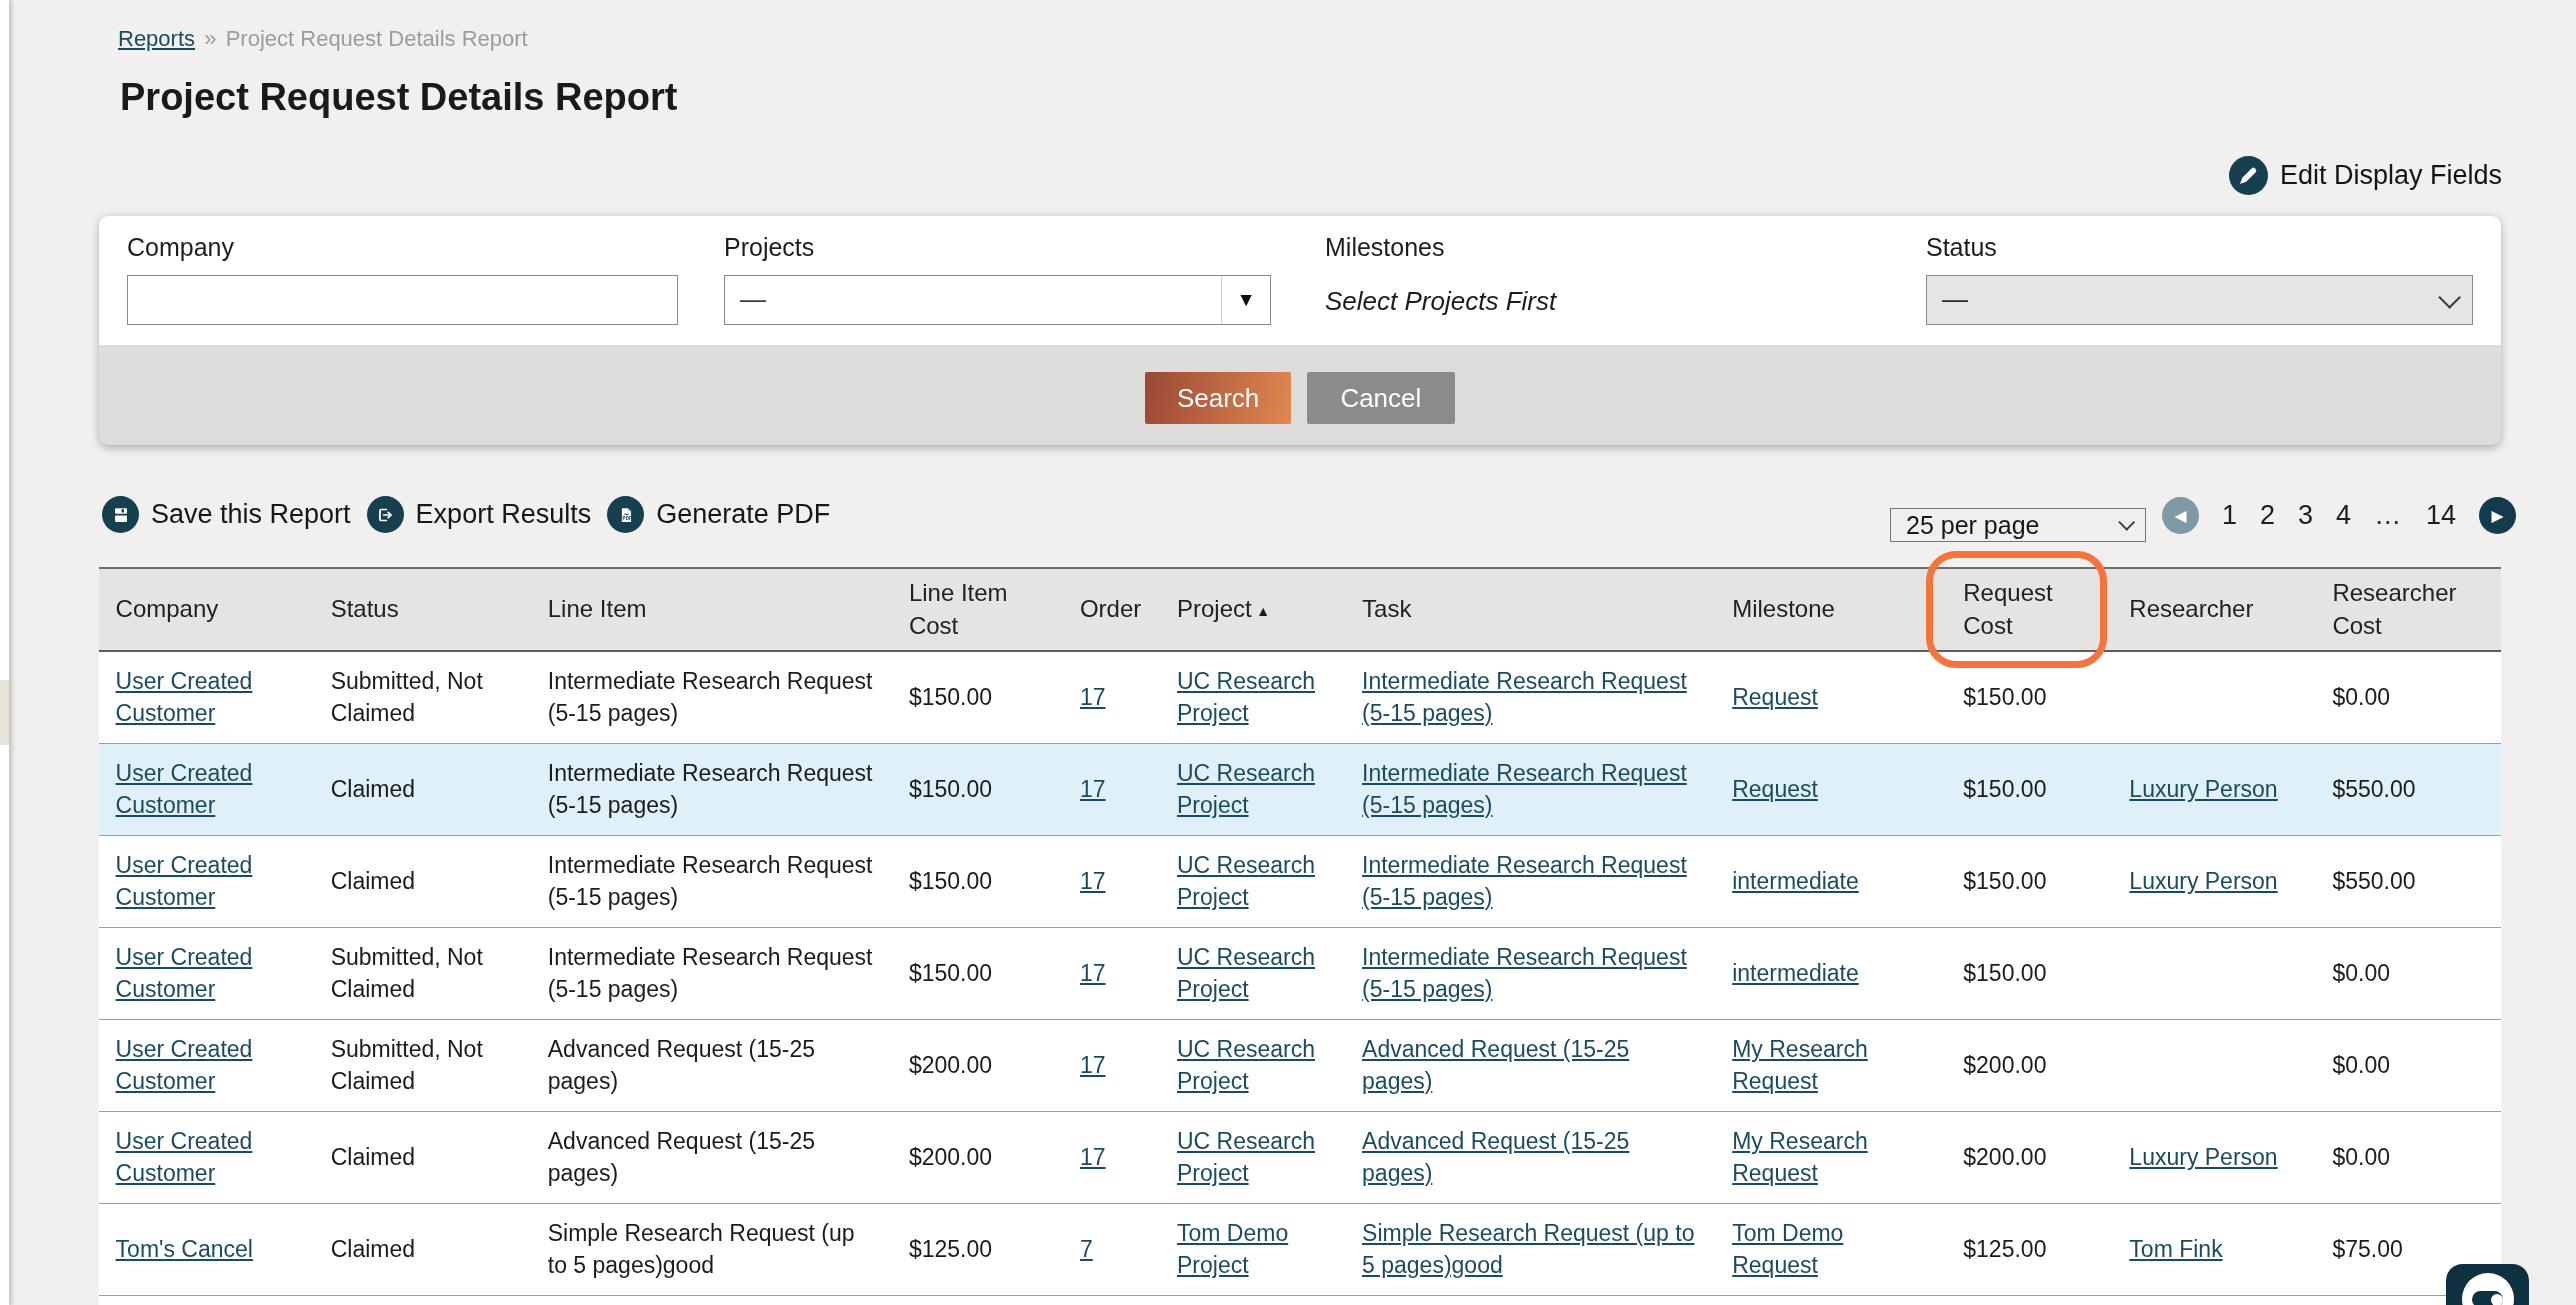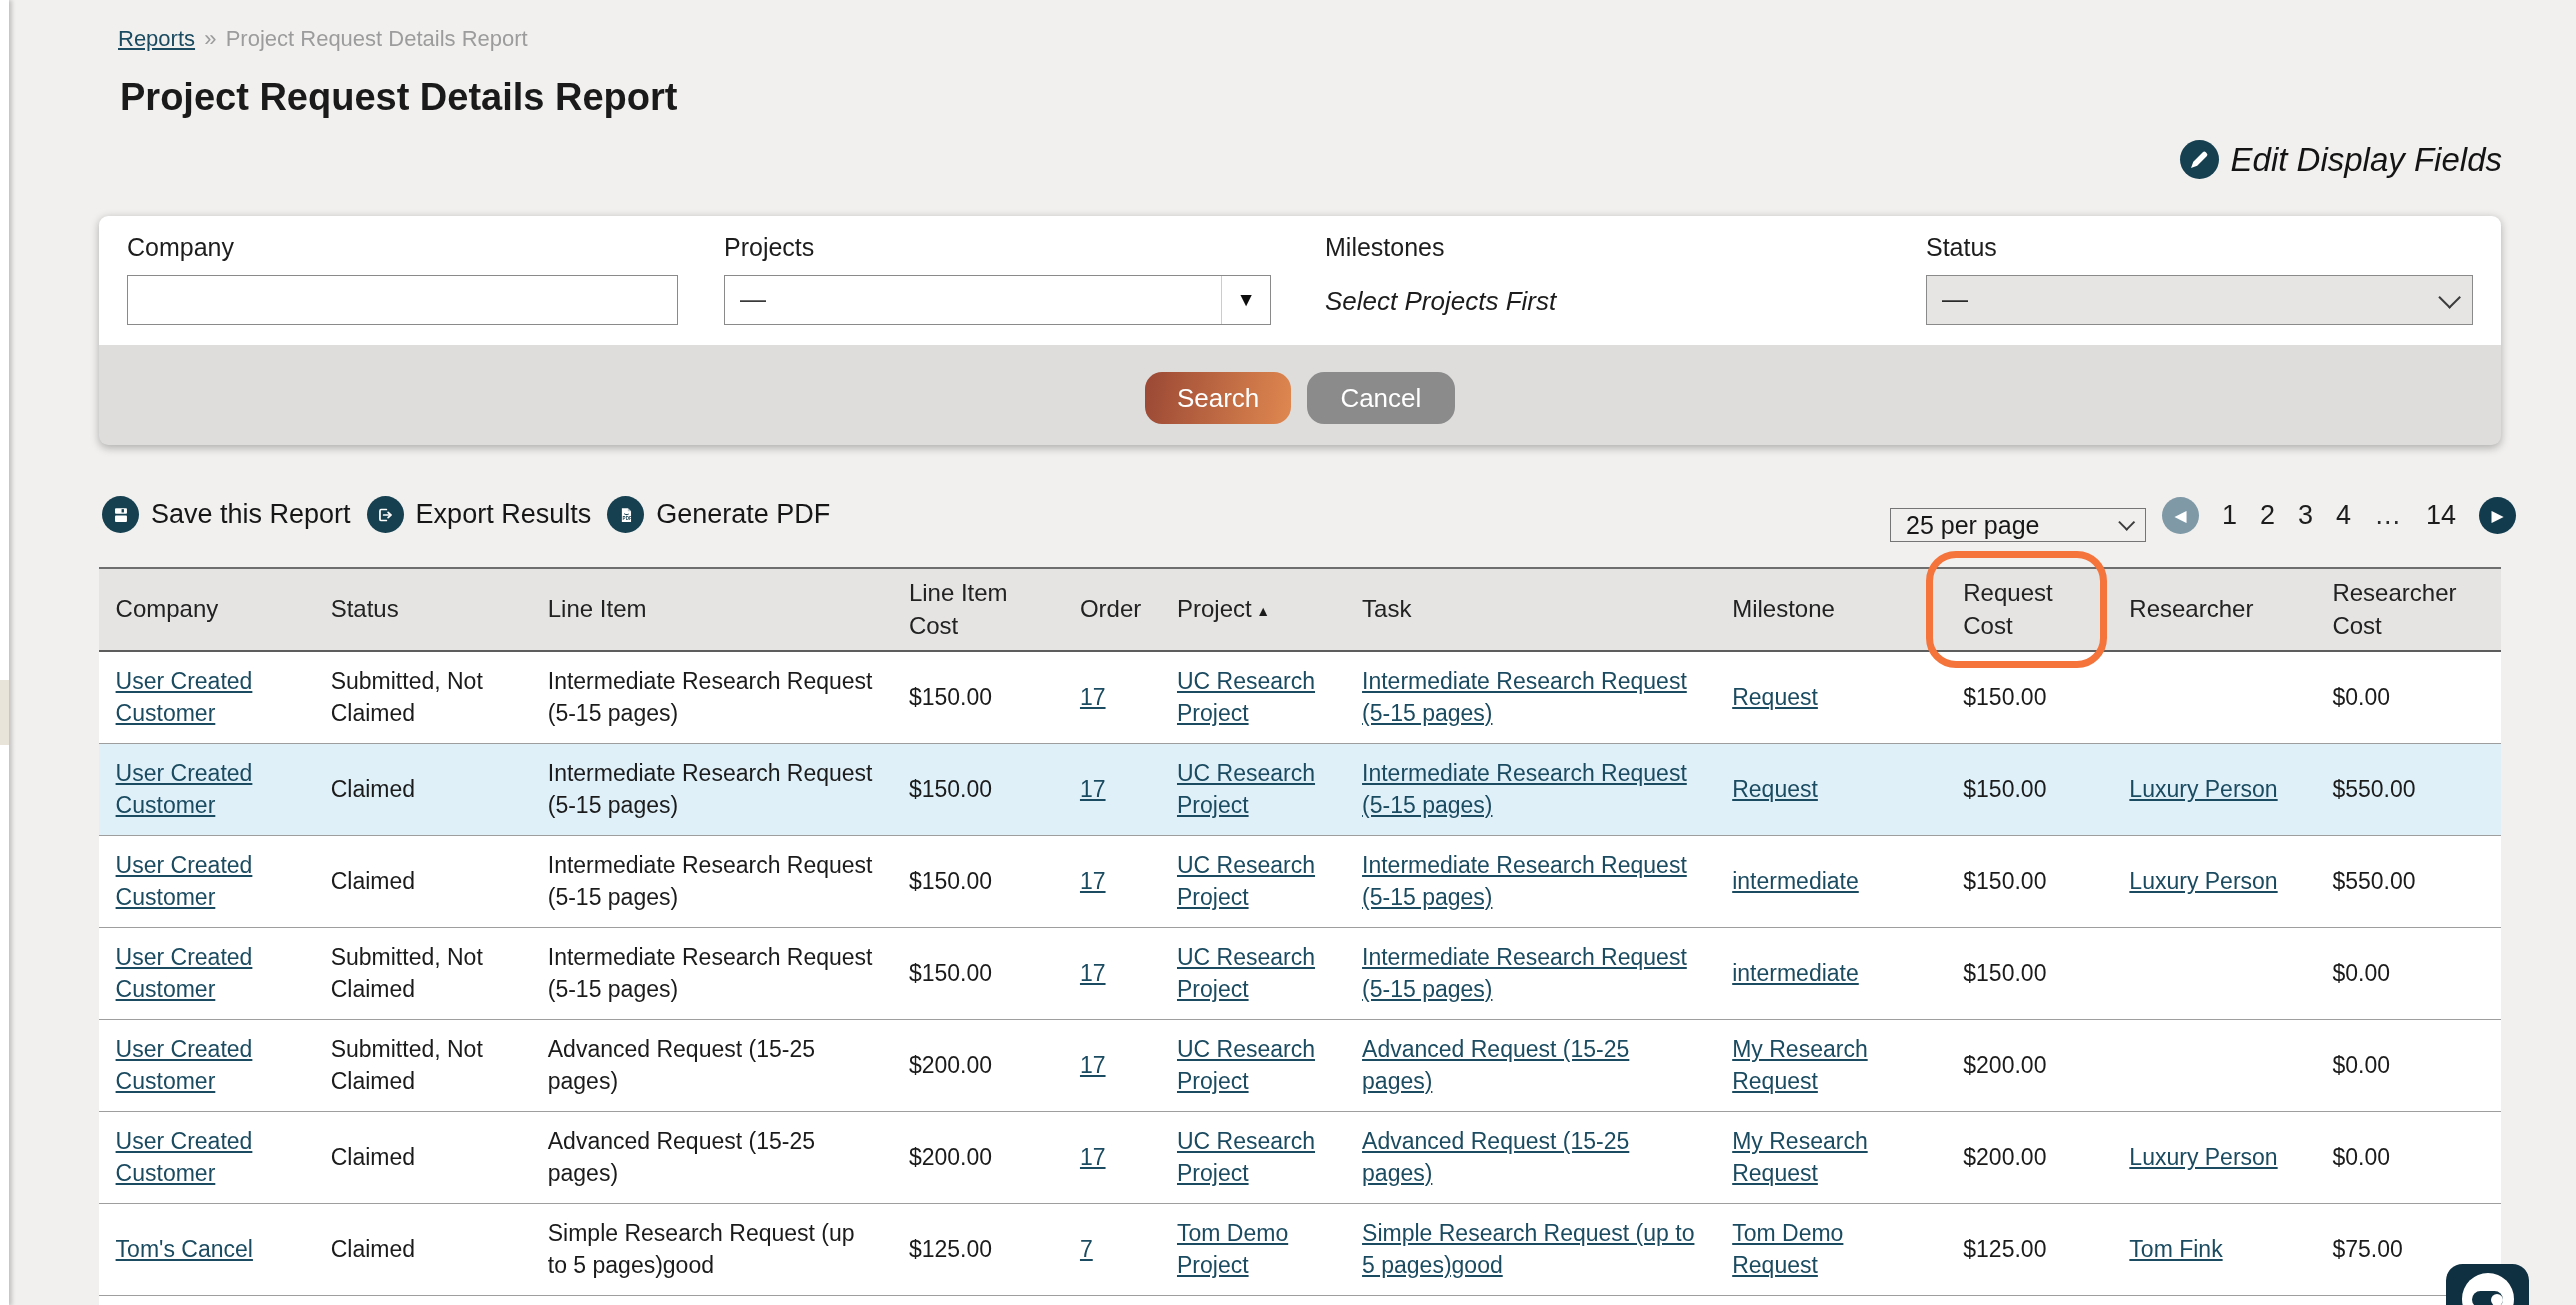--- a/index.html
+++ b/index.html
@@ -8,22 +8,22 @@
   
   .left-strip{position:absolute;left:0;top:0;width:9.2px;height:100%;background:#fff;
               box-shadow:2.8px 0 4.6px rgba(0,0,0,.20);}
   .left-notch{position:absolute;left:0;top:680px;width:9.2px;height:65px;background:#e9e4d9;}
   
   .breadcrumb{position:absolute;left:118px;top:26px;font-size:22px;color:#9c9c9c;}
   .breadcrumb a{color:#1b4b60;text-decoration:underline;cursor:pointer;text-align:center;}
   .breadcrumb .sep{margin:0 9.2px;}
   .page-title{position:absolute;left:120px;top:76px;font-size:38px;font-weight:600;color:#1a1a1a;}
   
-  .edit-fields{position:absolute;top:140px;right:74px;display:flex;align-items:center;gap:12px;
-               font-size:33px;color:#141414;cursor:pointer;font-style:italic;}
+  .edit-fields{position:absolute;top:156px;right:74px;display:flex;align-items:center;gap:12px;
+               font-size:27px;color:#141414;cursor:pointer;}
   .icon-circle{width:39px;height:39px;border-radius:50%;background:#164050;display:flex;
                align-items:center;justify-content:center;flex:0 0 auto;}
   .icon-circle svg{display:block;}
   
   .card{position:absolute;left:99px;top:216px;width:2402px;height:229px;background:#dedddc;
         border-radius:9.2px;box-shadow:0 2.8px 8.3px rgba(0,0,0,.28);}
   .card-top{position:absolute;left:0;top:0;right:0;height:129px;background:#fff;border-radius:9.2px 9.2px 0 0;}
   .fg{position:absolute;top:16.6px;}
   .fg .flabel{font-size:25px;color:#1d1d1d;display:block;margin-bottom:13px;}
   .text-input{width:551px;height:50px;border:1.8px solid #8a8a8a;background:#fff;font-size:24px;
@@ -33,21 +33,21 @@
   .combo .val{padding-left:15px;color:#3a3a3a;}
   .combo .dd{position:absolute;right:0;top:0;width:48px;height:100%;border-left:1.8px solid #cccccc;
              display:flex;align-items:center;justify-content:center;font-size:19.4px;color:#0d0d0d;}
   .selectbox{width:547px;height:50px;border:1.8px solid #8a8a8a;background:#e6e5e4;position:relative;
              display:flex;align-items:center;justify-content:space-between;font-size:26px;
              box-sizing:border-box;cursor:pointer;padding:0 16.6px 0 15px;color:#2a2a2a;}
   .chev{width:14px;height:14px;border-right:2.8px solid #3c3c3c;border-bottom:2.8px solid #3c3c3c;
         transform:rotate(45deg) translateY(-3.7px);}
   .fnote{font-size:26px;font-style:italic;color:#1c1c1c;margin-top:24px;display:block;}
   .btn-row{position:absolute;left:0;width:100%;top:156px;display:flex;justify-content:center;gap:15.7px;}
-  .btn{height:52px;border-radius:17px;border:none;color:#fff;font-size:26px;display:flex;
+  .btn{height:52px;border-radius:2px;border:none;color:#fff;font-size:26px;display:flex;
        align-items:center;justify-content:center;cursor:pointer;font-family:inherit;}
   .btn-search{width:146px;background:linear-gradient(100deg,#9a4835 0%,#e08850 100%);}
   .btn-cancel{width:148px;background:#8b8b8b;}
   
   .toolbar{position:absolute;left:102px;top:496px;display:flex;align-items:center;gap:16px;}
   .tool{display:flex;align-items:center;gap:12px;font-size:27px;color:#161616;cursor:pointer;}
   
   .perpage{position:absolute;left:1890px;top:490px;width:256px;height:34px;border:1.8px solid #757575;
            background:#f0efee;display:flex;align-items:center;justify-content:space-between;
            padding:0 15px;font-size:25px;box-sizing:border-box;cursor:pointer;color:#171717;margin-top:18px;}

